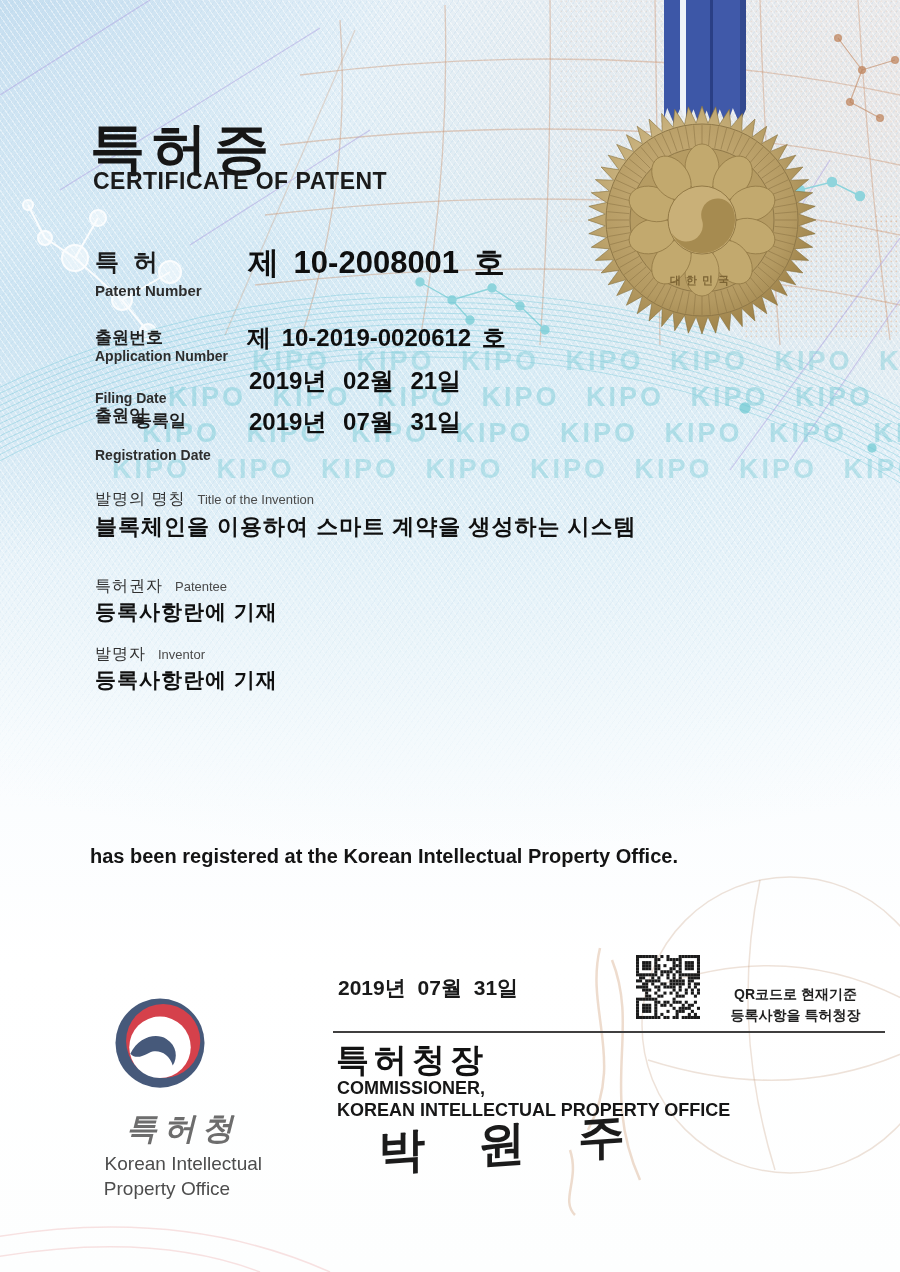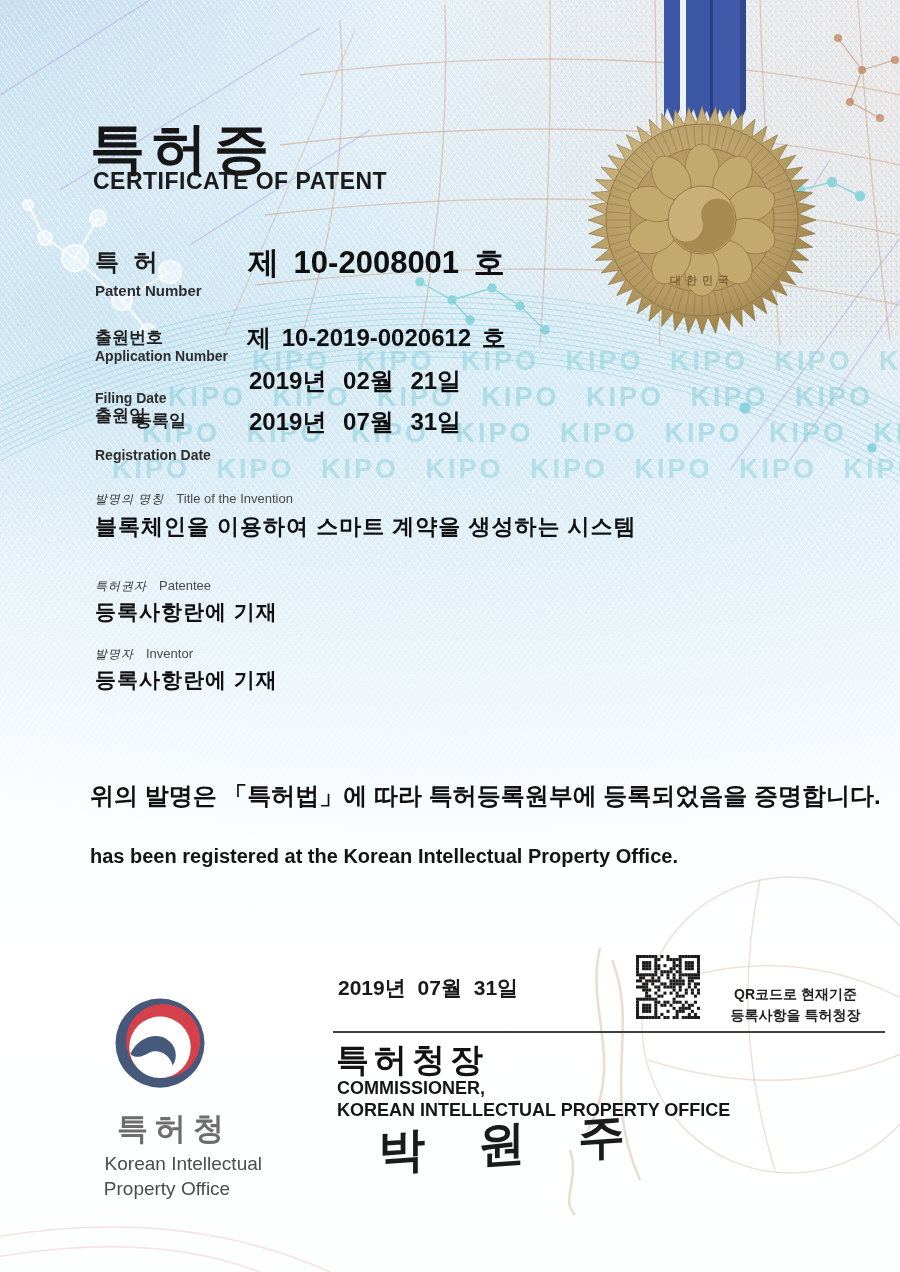--- a/index.html
+++ b/index.html
@@ -19,21 +19,21 @@
     mask-image:linear-gradient(180deg,#000 0%,#000 40%,transparent 64%);}
   .abs{position:absolute;}
   .nowrap{white-space:nowrap;}
   .kipo{position:absolute;z-index:2;white-space:nowrap;font-weight:800;font-size:27px;
     letter-spacing:3px;word-spacing:16px;color:#7ecdd8;}
   .lbl-ko-lg{font-size:24px;font-weight:700;letter-spacing:4px;color:#1c1c1c;}
   .lbl-ko{font-size:17px;font-weight:700;color:#1f1f1f;}
   .lbl-en{font-size:14px;font-weight:600;color:#2d2d2d;}
   .val-lg{font-size:31px;font-weight:700;color:#0f0f0f;word-spacing:6px;}
   .val{font-size:24px;font-weight:700;color:#0f0f0f;word-spacing:10px;}
-  .sec-ko{font-size:12px;font-weight:500;color:#303030;letter-spacing:1px;font-style:italic;}
+  .sec-ko{font-size:16px;font-weight:500;color:#303030;letter-spacing:1px;}
   .sec-en{font-size:13px;font-weight:500;color:#4a4a4a;margin-left:12px;}
   .sec-val{font-size:22px;font-weight:700;color:#101010;letter-spacing:1px;}
   .z5{z-index:5;}
   .ribbon{position:absolute;left:664px;top:0;width:82px;height:130px;z-index:3;
     background:linear-gradient(90deg,#3d57a7 0 16px,#eef3f9 16px 22px,#3d57a7 22px 46px,#2a3f85 46px 49px,#4059a9 49px 76px,#32498f 76px 82px);
     clip-path:polygon(0% 0%,100% 0%,100% 84%,92% 95%,84% 83%,76% 97%,68% 84%,60% 99%,52% 85%,44% 98%,36% 84%,28% 96%,20% 83%,12% 95%,4% 83%,0% 91%);}
 </style>
 </head>
 <body>
 
@@ -221,21 +221,20 @@
   <div class="abs z5 nowrap" style="left:95px;top:576px;">
     <span class="sec-ko">특허권자</span><span class="sec-en">Patentee</span>
   </div>
   <div class="abs z5 sec-val nowrap" style="left:95px;top:598px;font-size:21px;">등록사항란에 기재</div>
 
   <div class="abs z5 nowrap" style="left:95px;top:644px;">
     <span class="sec-ko">발명자</span><span class="sec-en">Inventor</span>
   </div>
   <div class="abs z5 sec-val nowrap" style="left:95px;top:666px;font-size:21px;">등록사항란에 기재</div>
 
-  <div class="abs z5 nowrap" style="left:90px;top:780px;font-size:24px;font-weight:700;color:#101010;">위의 발명은 「특허법」에 따라 특허등록원부에 등록되었음을 증명합니다.</div>
   <div class="abs z5 nowrap" style="left:90px;top:845px;font-size:20px;font-weight:600;color:#141414;">has been registered at the Korean Intellectual Property Office.</div>
 
   <div class="abs z5 nowrap" style="left:338px;top:974px;font-size:21px;font-weight:600;color:#1a1a1a;word-spacing:6px;">2019년 07월 31일</div>
 
   <svg id="qr" class="abs" style="left:636px;top:955px;z-index:5;" width="64" height="64" viewBox="0 0 63 63">
     <g id="qr-g" fill="#1a1a1a">
         <rect x="0" y="0" width="3" height="3"></rect>
         <rect x="3" y="0" width="3" height="3"></rect>
         <rect x="6" y="0" width="3" height="3"></rect>
         <rect x="9" y="0" width="3" height="3"></rect>
@@ -487,16 +486,16 @@
   <div class="abs z5 nowrap" style="left:337px;top:1100px;font-size:18px;font-weight:700;color:#161616;">KOREAN INTELLECTUAL PROPERTY OFFICE</div>
 
   <div class="abs z5 nowrap" style="left:378px;top:1112px;font-size:47px;font-weight:700;letter-spacing:20px;color:#1b1b1b;transform:rotate(-4deg) skewX(-4deg);">박 원 주</div>
 
   <svg class="abs" style="left:107px;top:988px;z-index:5;" width="106" height="106" viewBox="0 0 100 100">
     <circle cx="50" cy="52" r="42" fill="#46597a"></circle>
     <circle cx="53" cy="50" r="35" fill="#d5414b"></circle>
     <circle cx="50" cy="56" r="29" fill="#ffffff"></circle>
     <path d="M 22,62 C 30,46 46,42 56,48 C 66,54 67,66 62,73 C 59,62 48,57 40,61 C 32,65 27,67 22,62 Z" fill="#46597a"></path>
   </svg>
-  <div class="abs z5" style="left:104px;top:1108px;width:140px;text-align:center;font-size:31px;font-weight:600;letter-spacing:7px;color:#6d6d6d;">특허청</div>
+  <div class="abs z5" style="left:113px;top:1108px;width:140px;text-align:center;font-size:31px;font-weight:600;letter-spacing:7px;color:#6d6d6d;font-style:italic;">특허청</div>
   <div class="abs z5" style="left:72px;top:1153px;width:190px;text-align:right;font-size:19px;font-weight:500;color:#4d4d4d;">Korean Intellectual</div>
   <div class="abs z5" style="left:72px;top:1178px;width:190px;text-align:center;font-size:19px;font-weight:500;color:#4d4d4d;">Property Office</div>
 </div>
 
 </body></html>

